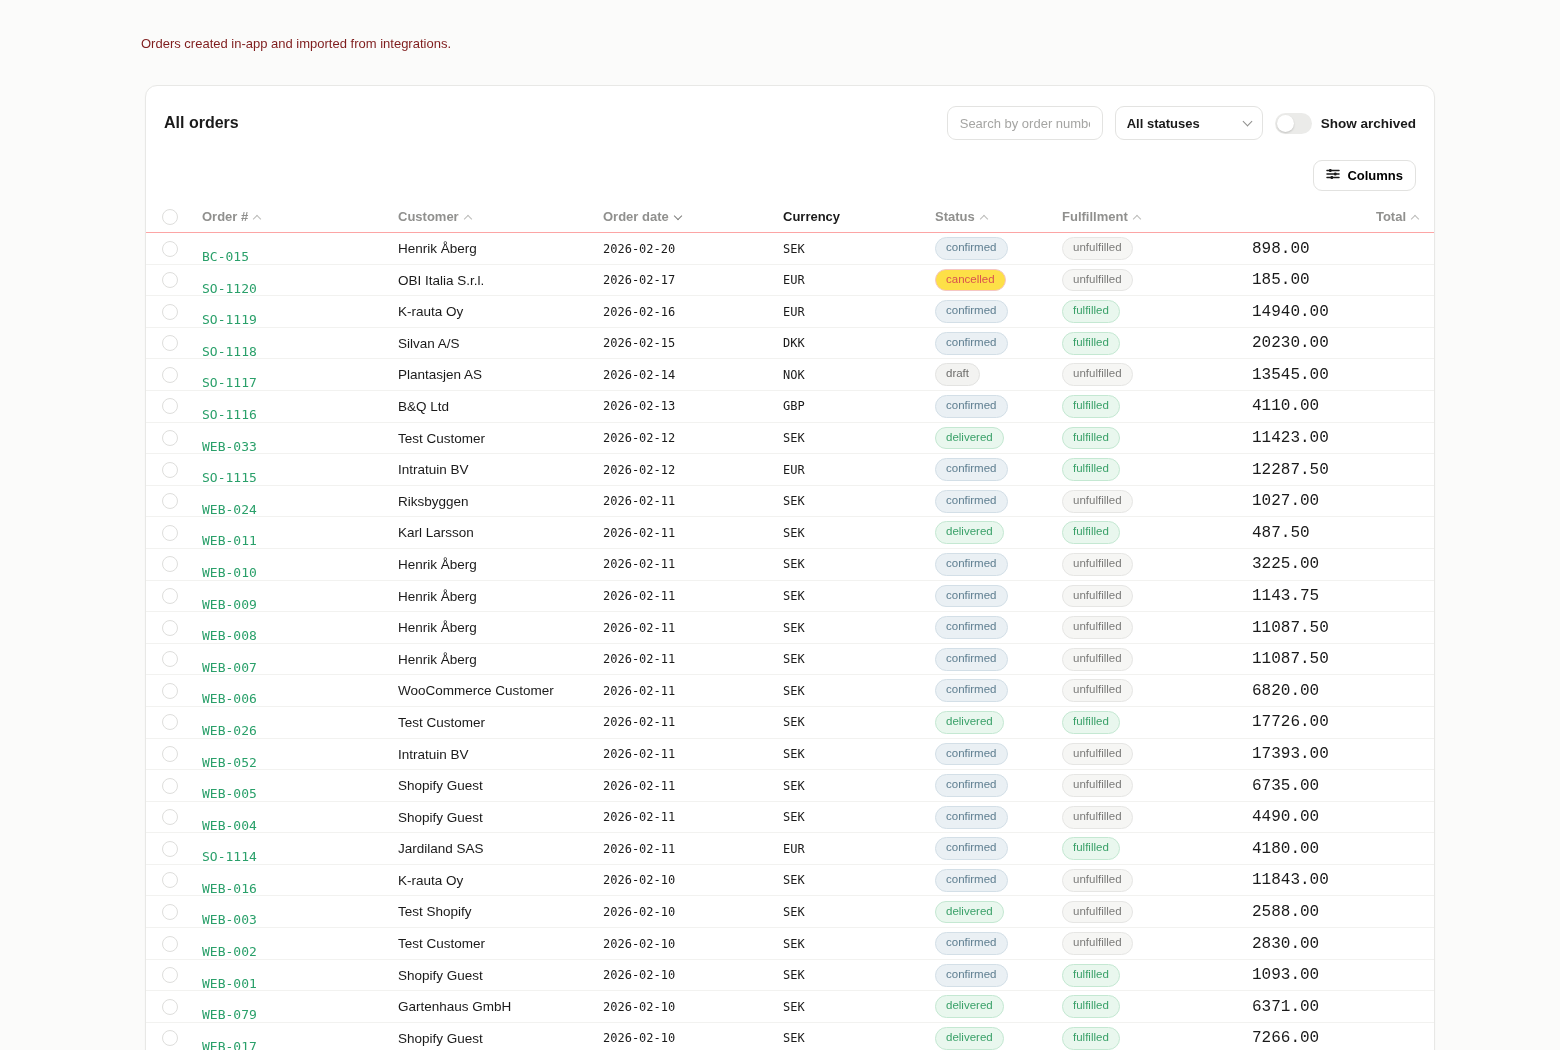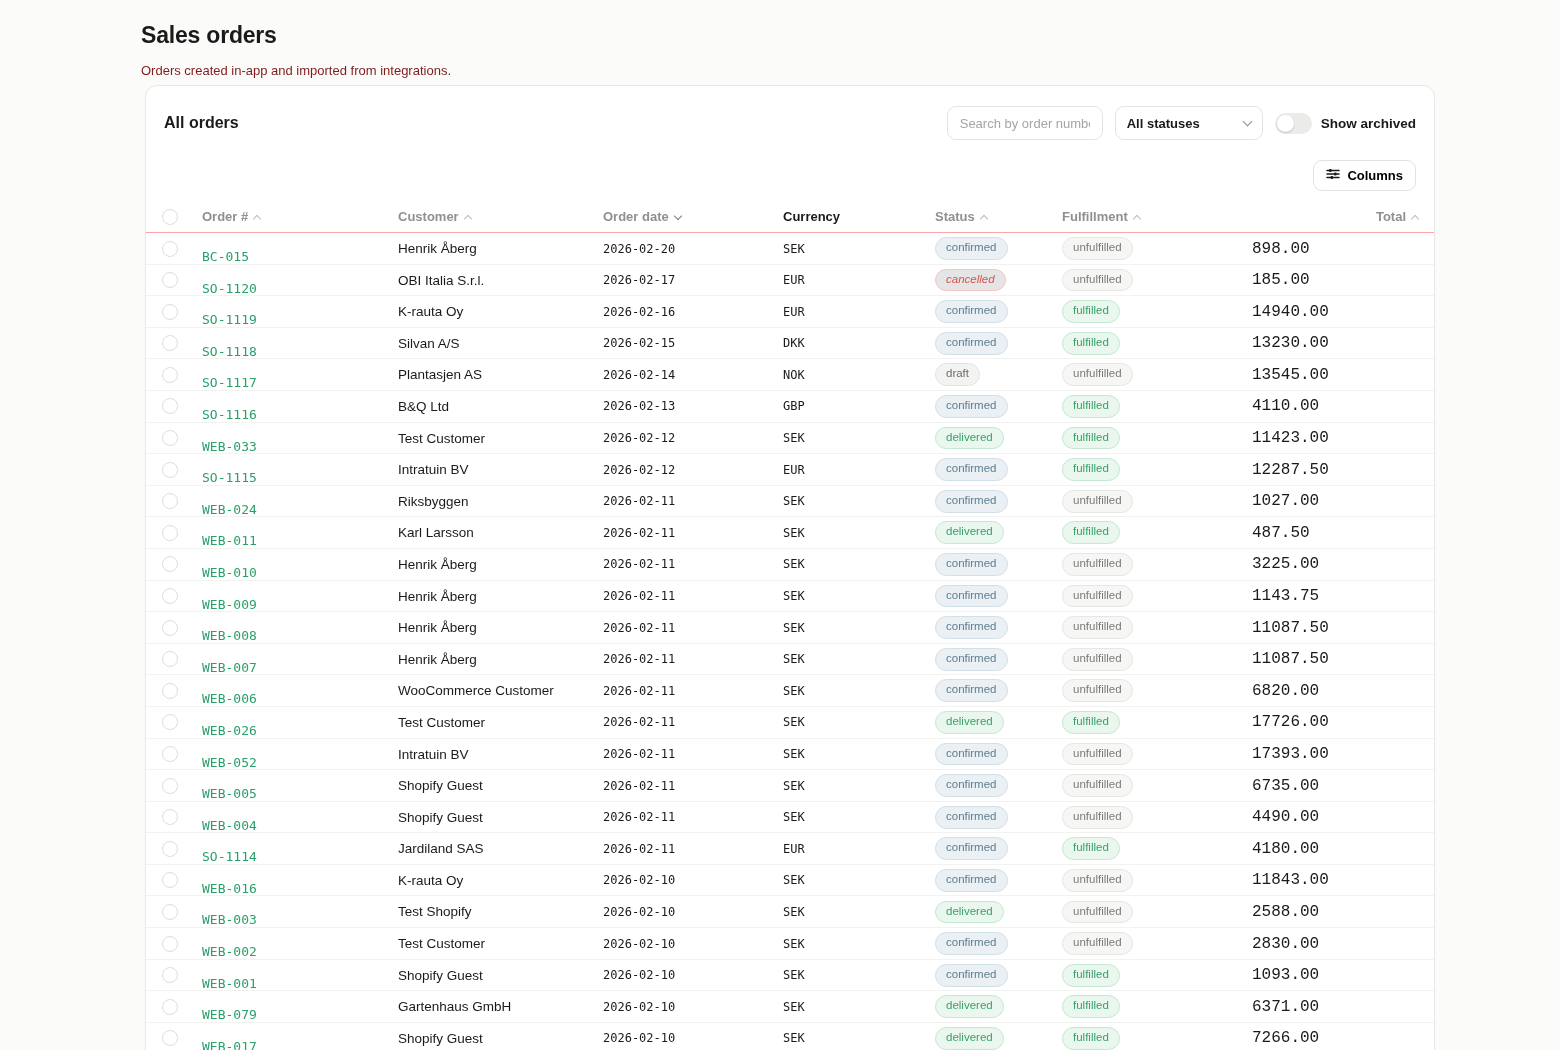--- a/index.html
+++ b/index.html
@@ -63,32 +63,31 @@
   .checkbox { width:16px; height:16px; border:1.4px solid #dededc; border-radius:50%;
     background:#fff; cursor:pointer; }
   .mono { font-family:"DejaVu Sans Mono", monospace; font-size:12px; }
   .order-link { color:#2aa06a; font-family:"DejaVu Sans Mono", monospace; font-size:13px;margin-top:16px; }
   .customer { font-size:13.5px; }
   .total { font-family:Liberation Mono, monospace; font-size:16px; }
 
   .badge { display:inline-block; font-size:11.5px; font-weight:500; padding:3px 10px 4px;
     border-radius:999px; border:1px solid transparent; line-height:1.2; }
   .badge-confirmed { background:#eaf0f4; color:#5e7e90; border-color:#d3dfe7; }
-  .badge-cancelled { background:#e5e5e5; color:#d9534e; border-color:#f5c6c3;font-style:italic; }
+  .badge-cancelled { background:#fde047; color:#d9534e; border-color:#f5c6c3; }
   .badge-draft     { background:#f3f3f1; color:#6e6e6c; border-color:#e3e3e1; }
   .badge-delivered { background:#e9f7ee; color:#3aa169; border-color:#c4e8d2; }
   .badge-fulfilled { background:#e9f7ee; color:#3aa169; border-color:#c4e8d2; }
   .badge-unfulfilled { background:#f6f6f4; color:#7b7b79; border-color:#e6e6e4; }
 </style>
 </head>
 <body>
 
 <div class="page-header">
   <div>
-    <div class="page-title">Sales orders</div>
     <div class="page-subtitle">Orders created in-app and imported from integrations.</div>
   </div>
 </div>
 
 <div class="card">
   <div class="card-toolbar">
     <div class="card-title">All orders</div>
     <div class="toolbar-right">
       <input class="search-input" type="text" placeholder="Search by order number" style="">
       <div class="select">
@@ -174,21 +173,21 @@
   <div class="grid-row tr">
     <div>
           <div class="checkbox"></div>
         </div>
     <div class="order-link">SO-1118</div>
     <div class="customer">Silvan A/S</div>
     <div class="mono">2026-02-15</div>
     <div class="mono">DKK</div>
     <div><span class="badge badge-confirmed">confirmed</span></div>
     <div><span class="badge badge-fulfilled">fulfilled</span></div>
-    <div class="total right">13230.00</div>
+    <div class="total right">20230.00</div>
   </div>
 
   <div class="grid-row tr">
     <div>
           <div class="checkbox"></div>
         </div>
     <div class="order-link">SO-1117</div>
     <div class="customer">Plantasjen AS</div>
     <div class="mono">2026-02-14</div>
     <div class="mono">NOK</div>

